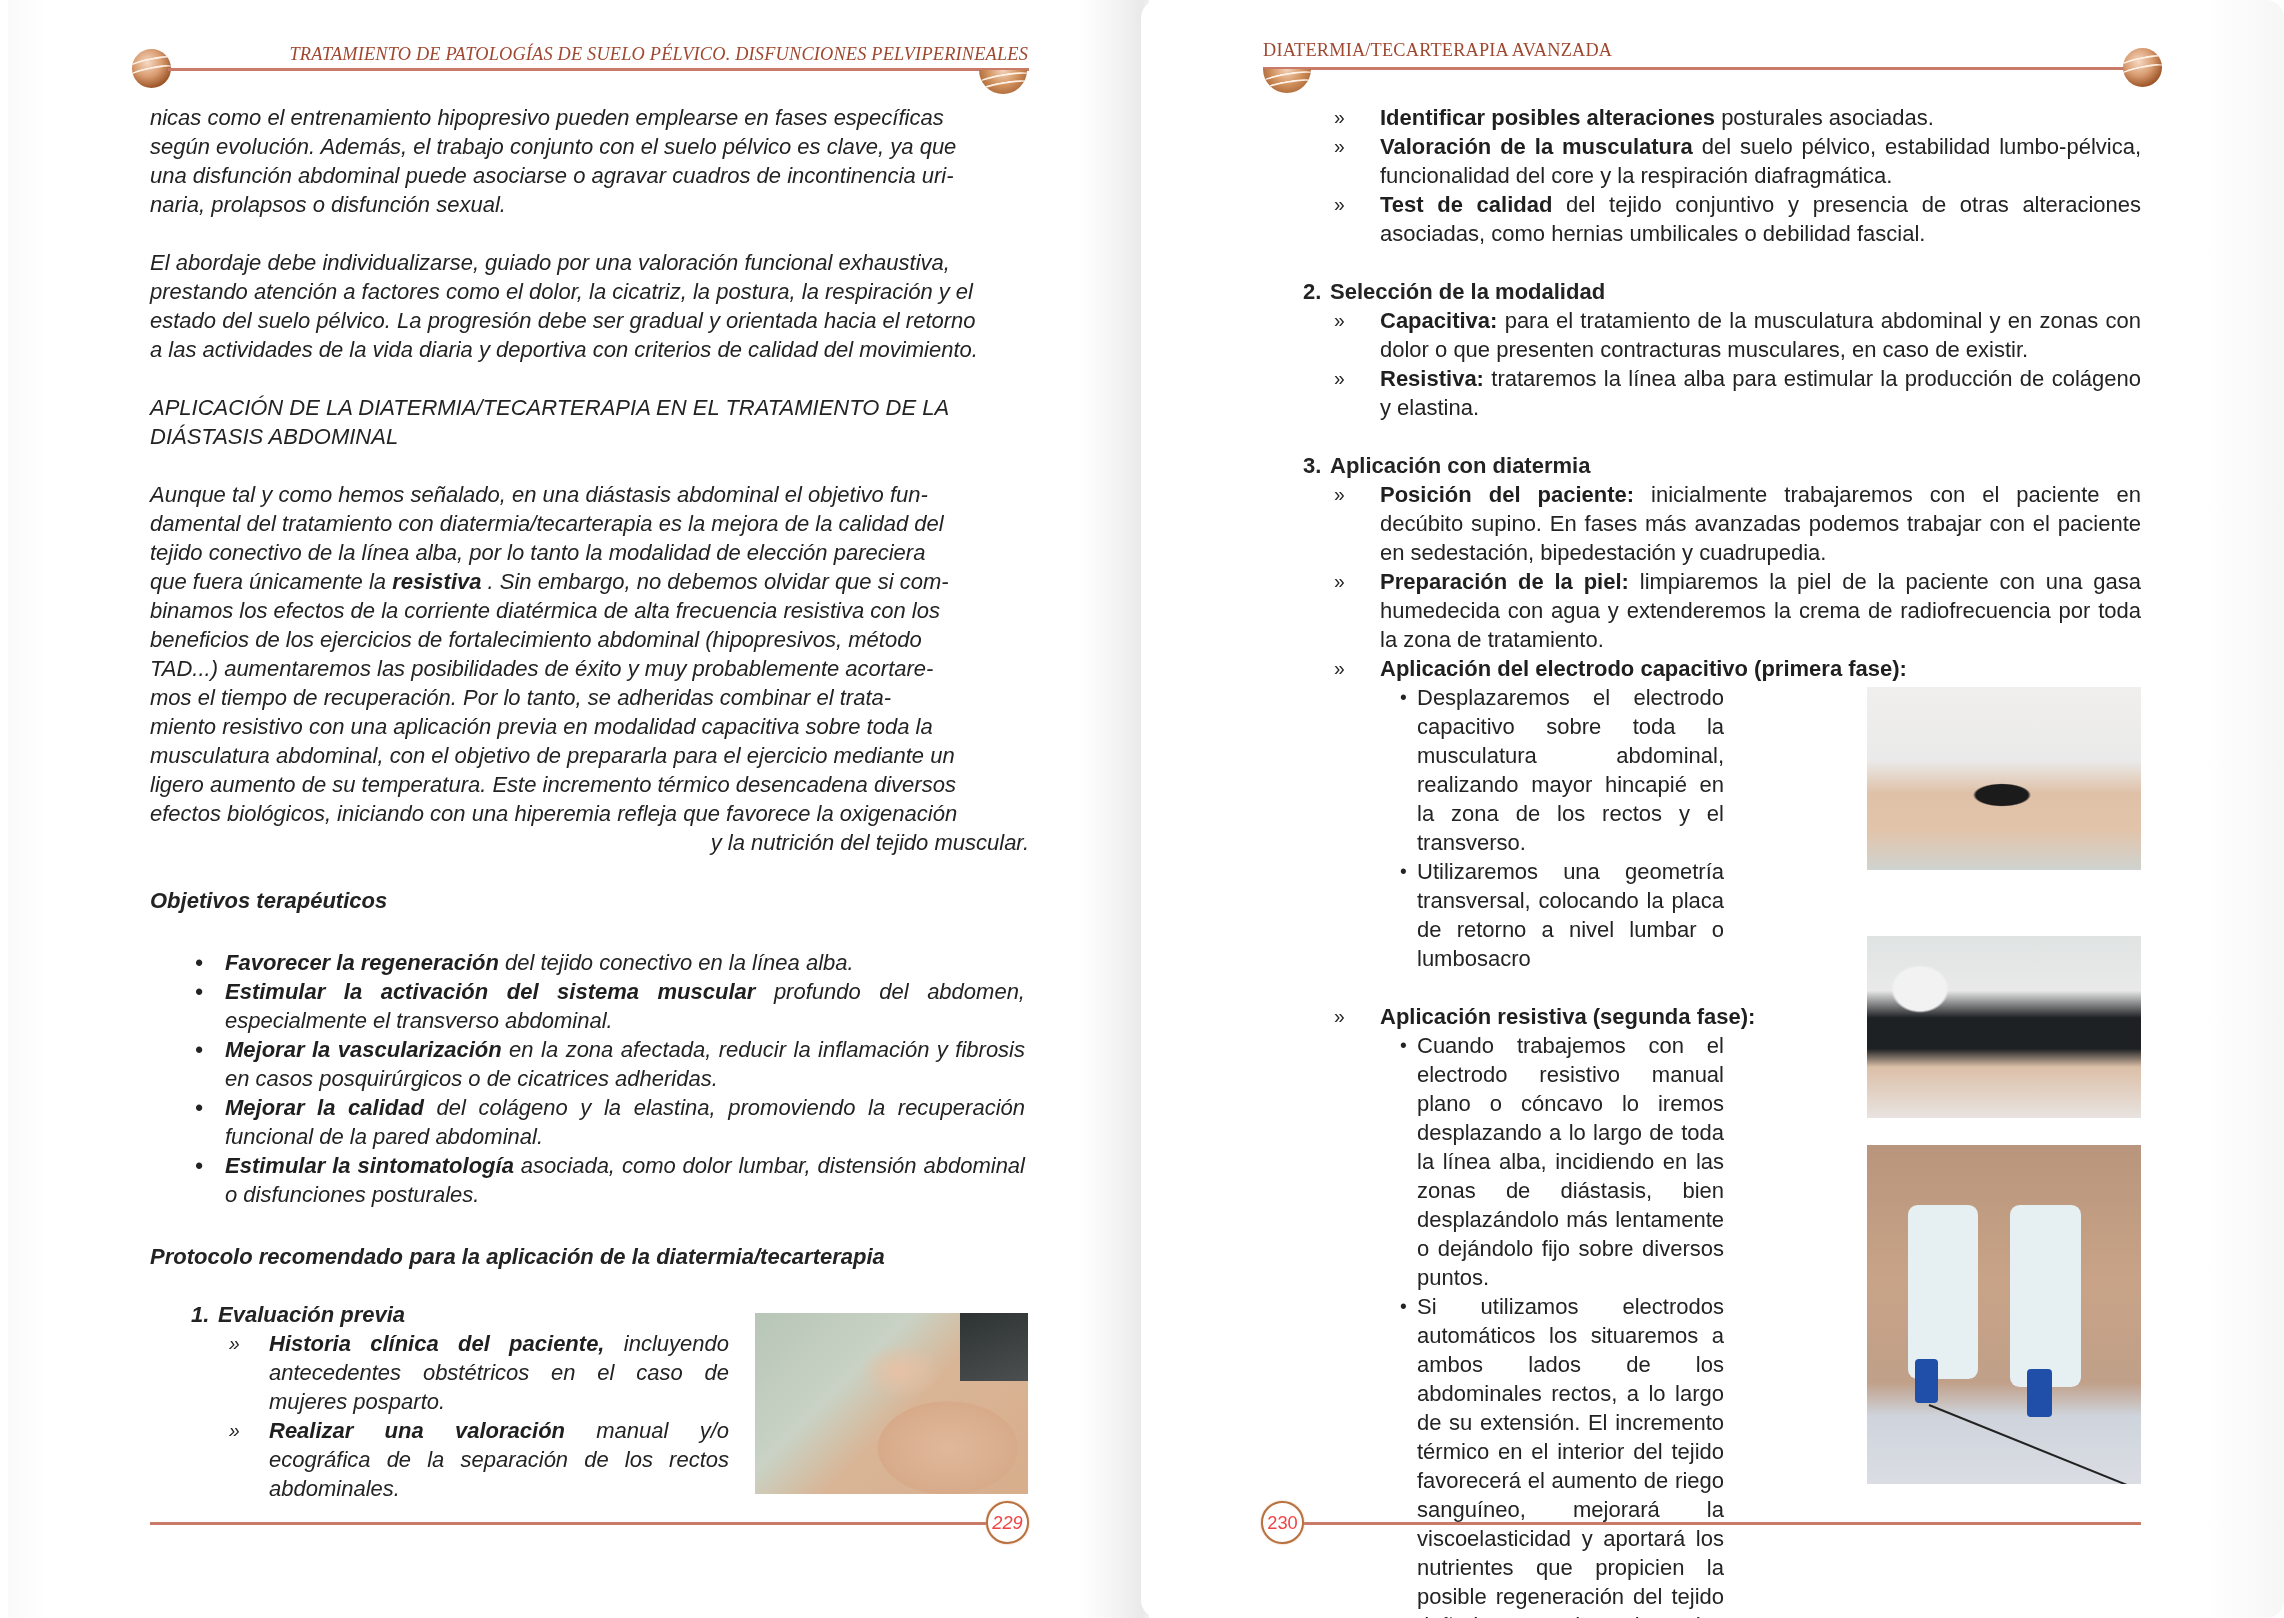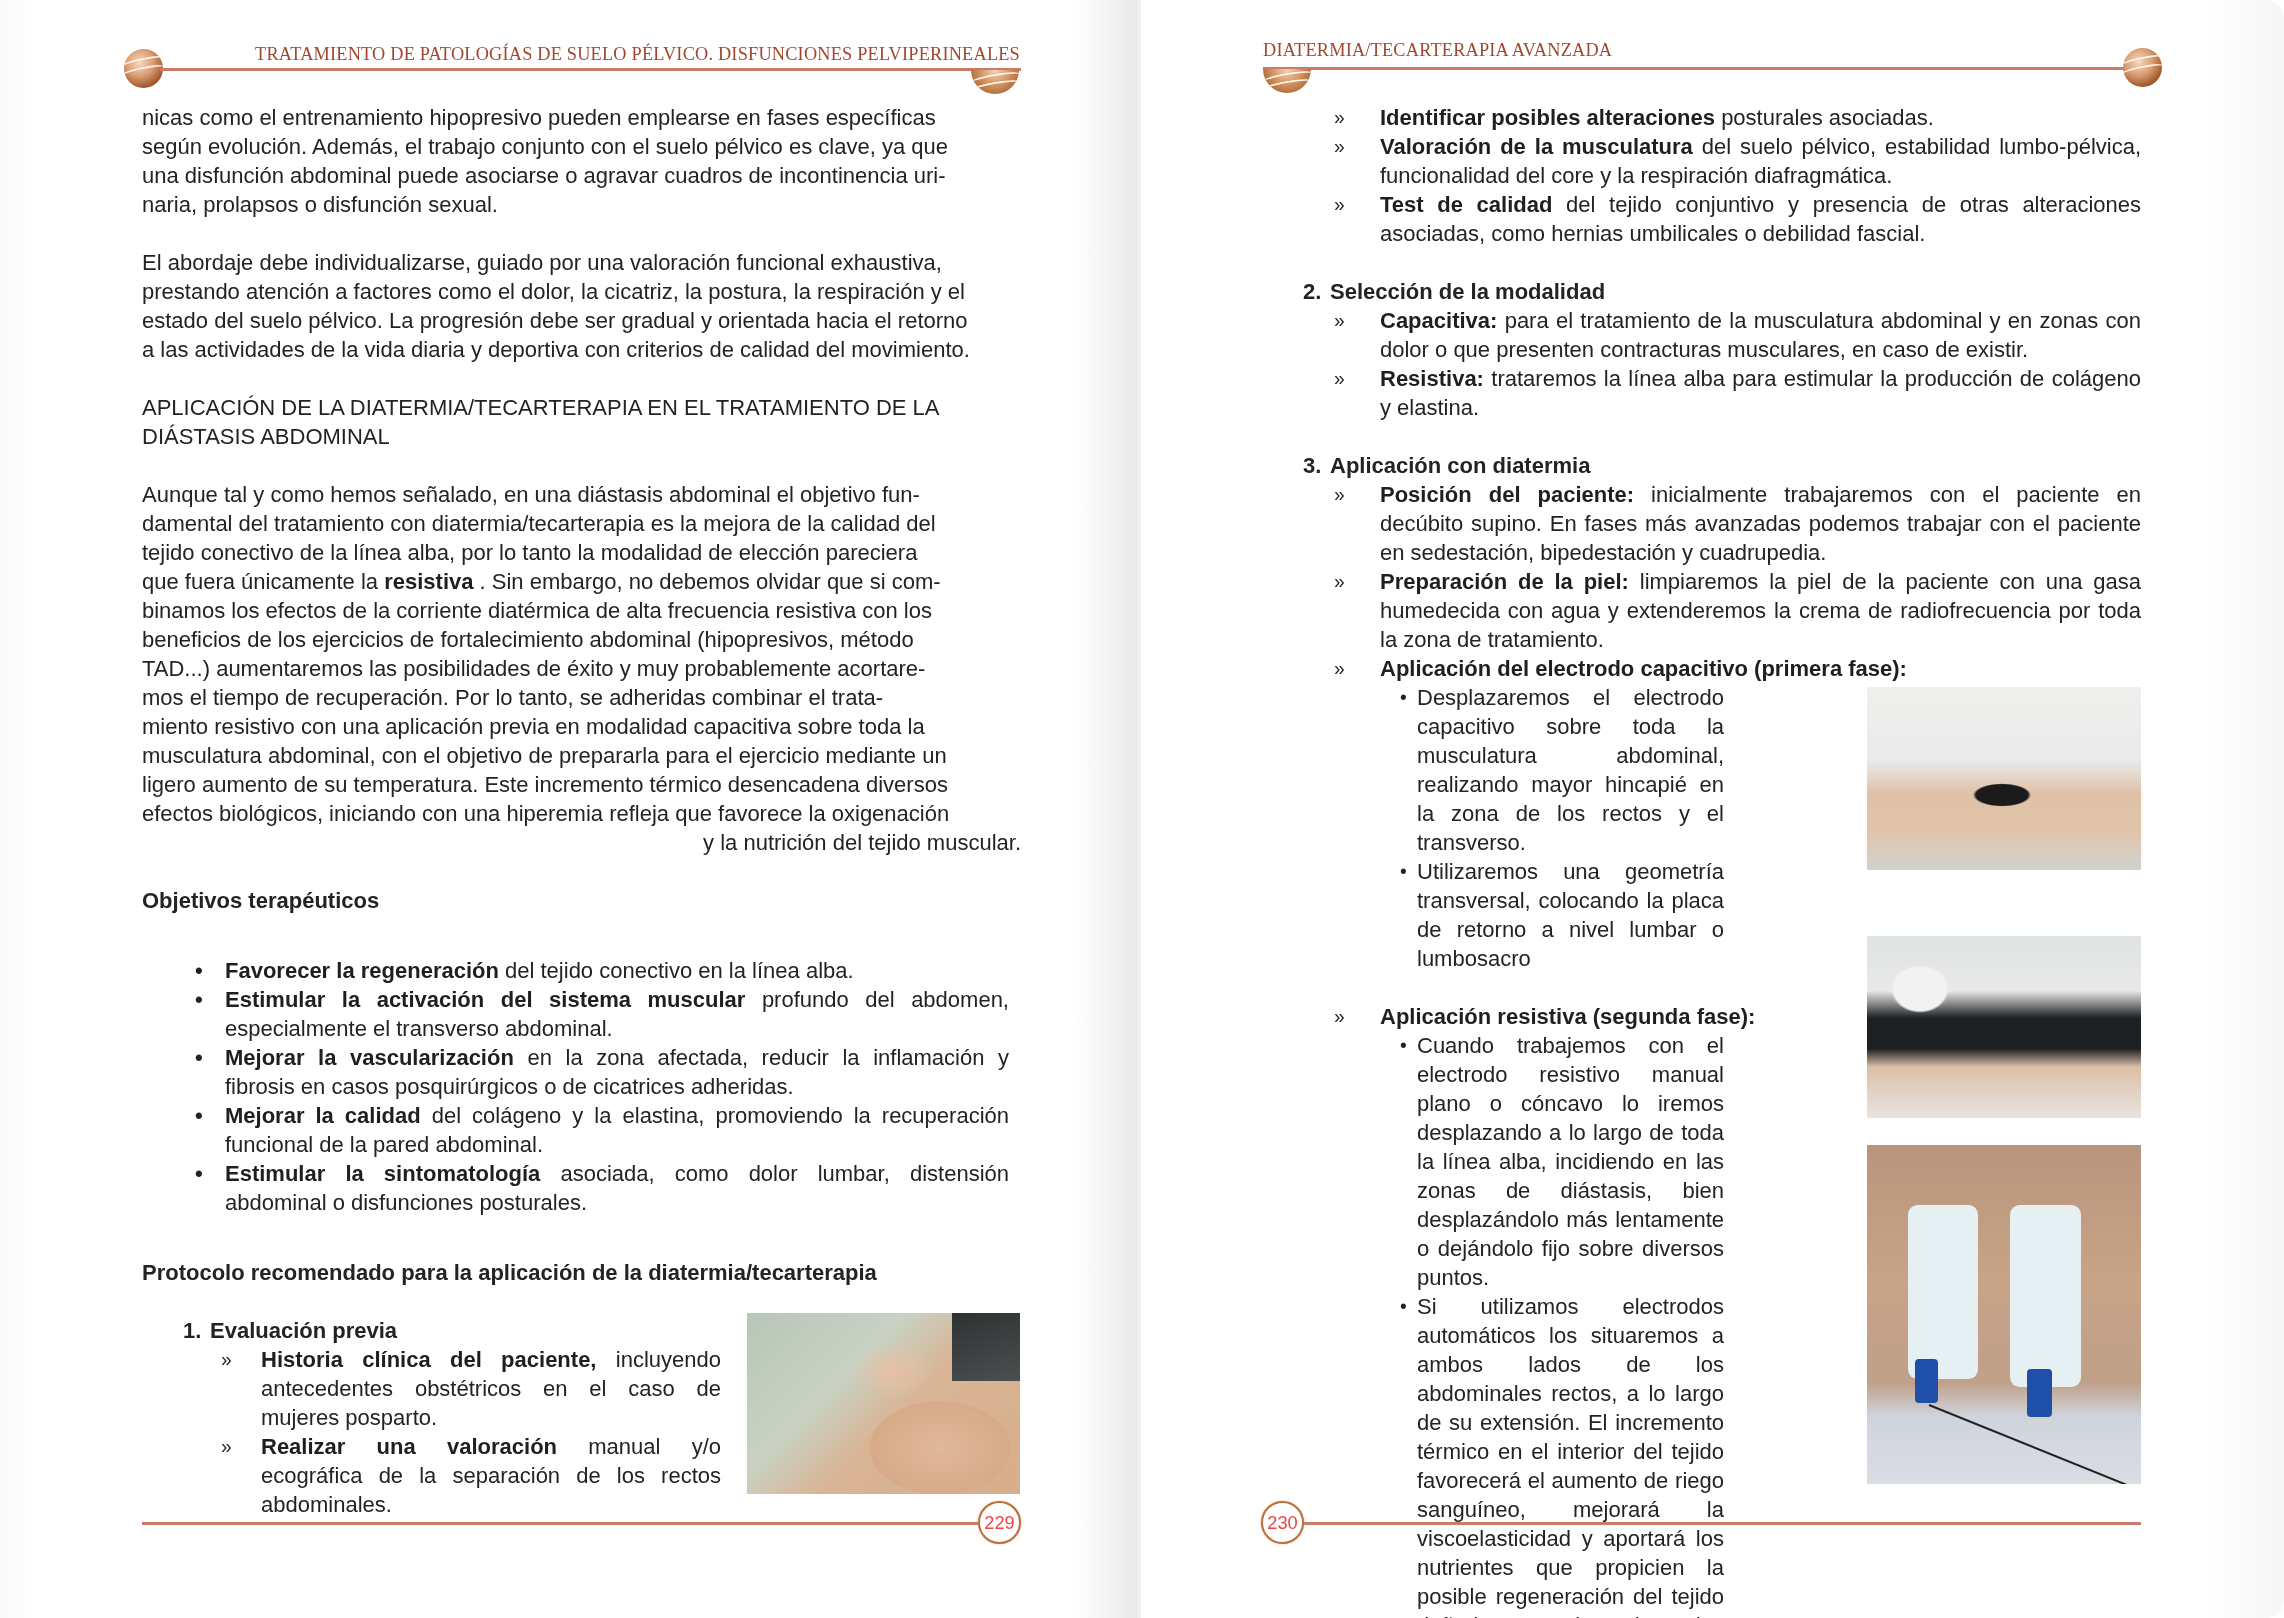--- a/index.html
+++ b/index.html
@@ -3,22 +3,22 @@
 <meta charset="utf-8">
 <style>
   html, body { margin:0; padding:0; }
   body {
     width:2284px; height:1618px; position:relative; overflow:hidden;
     background:#ffffff;
     font-family:"Liberation Sans", sans-serif;
     color:#232323;
   }
   .page { position:absolute; top:0; height:1618px; }
-  .page-left { left:0; width:1141px;
-    background:linear-gradient(to right,#fafafa 0px,#ffffff 39px,#ffffff 1072px,#f3f3f3 1110px,#e9e9e9 1134px,#f2f2f2 1141px); }
+  .page-left { left:8px; width:1141px;
+    background:linear-gradient(to right,#fafafa 0px,#ffffff 39px,#ffffff 1072px,#f3f3f3 1110px,#e9e9e9 1134px,#f2f2f2 1141px);font-style:italic; }
   .page-right { left:1141px; width:1143px;
     background:linear-gradient(to right,#ffffff 0px,#ffffff 1062px,#f6f6f6 1143px);border-radius:18px; }
 
   .run-head { position:absolute; font-family:"Liberation Serif", serif; font-size:18.3px; color:#a0472f; letter-spacing:0.2px; white-space:nowrap; }
   .rule { position:absolute; height:2.9px; background:#c97a68; }
   .orb { position:absolute; width:39px; height:39px; border-radius:50%;
     background: radial-gradient(circle at 40% 35%, #f6d9c2 0%, #d99d72 40%, #9b5325 75%, #6e3612 100%);
     overflow:hidden; }
   .orb::before, .orb::after { content:""; position:absolute; left:-5.8px; width:50px; height:9.7px;
     border-top:2.9px solid #fff1e6; border-radius:50%; transform:rotate(-12deg); }
@@ -31,21 +31,21 @@
 
   .pagenum { position:absolute; width:39px; height:39px; border-radius:50%; border:2.9px solid #b9713f;
     background:#fff; text-align:center; line-height:39px; font-size:18.3px; color:#ef4444; box-shadow:0 0 1.9px #d9a37e; }
 
   .col { position:absolute; font-size:22px; line-height:29px; }
   .col p { margin:0; text-align:justify; }
   .blank { height:29px; }
   b { font-weight:bold; color:#1f1f1f; }
   .h-bold { font-weight:bold; }
 
-  ul.dots { list-style:none; margin:12px; padding:0; }
+  ul.dots { list-style:none; margin:4px; padding:0; }
   ul.dots li { position:relative; padding-left:71px; text-align:justify; }
   ul.dots li::before { content:"•"; position:absolute; left:41px; top:0; font-weight:bold; }
 
   .num { position:relative; padding-left:27px; font-weight:bold; }
   .num .n { position:absolute; left:0; }
   .sub { position:relative; padding-left:77px; text-align:justify; }
   .sub .mark { position:absolute; left:31px; font-size:19.3px; }
   .sub2 { position:relative; padding-left:114px; text-align:justify; }
   .sub2 .mark { position:absolute; left:97px; font-size:19.3px; top:0; }
 

